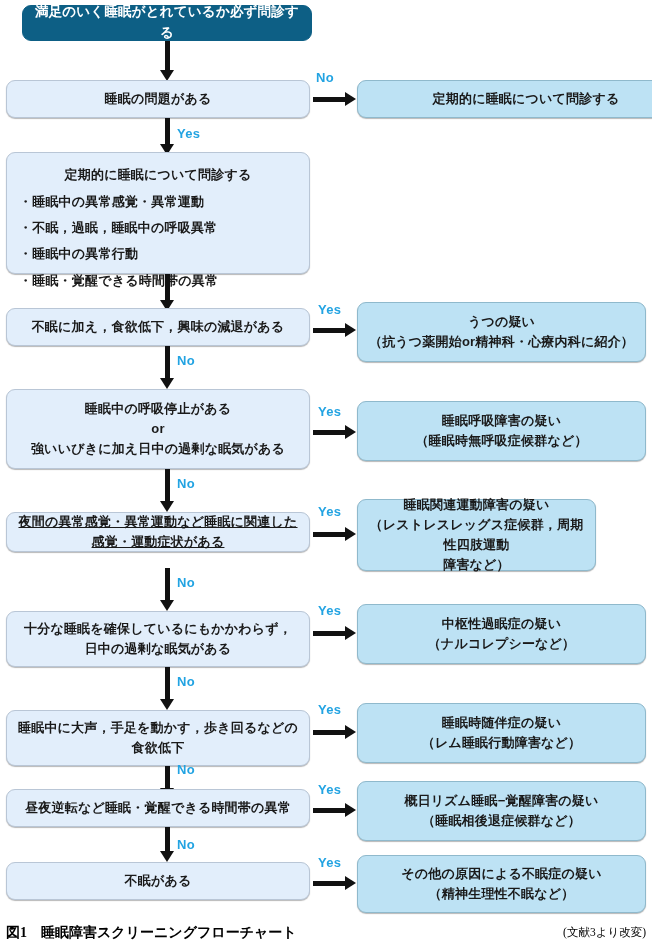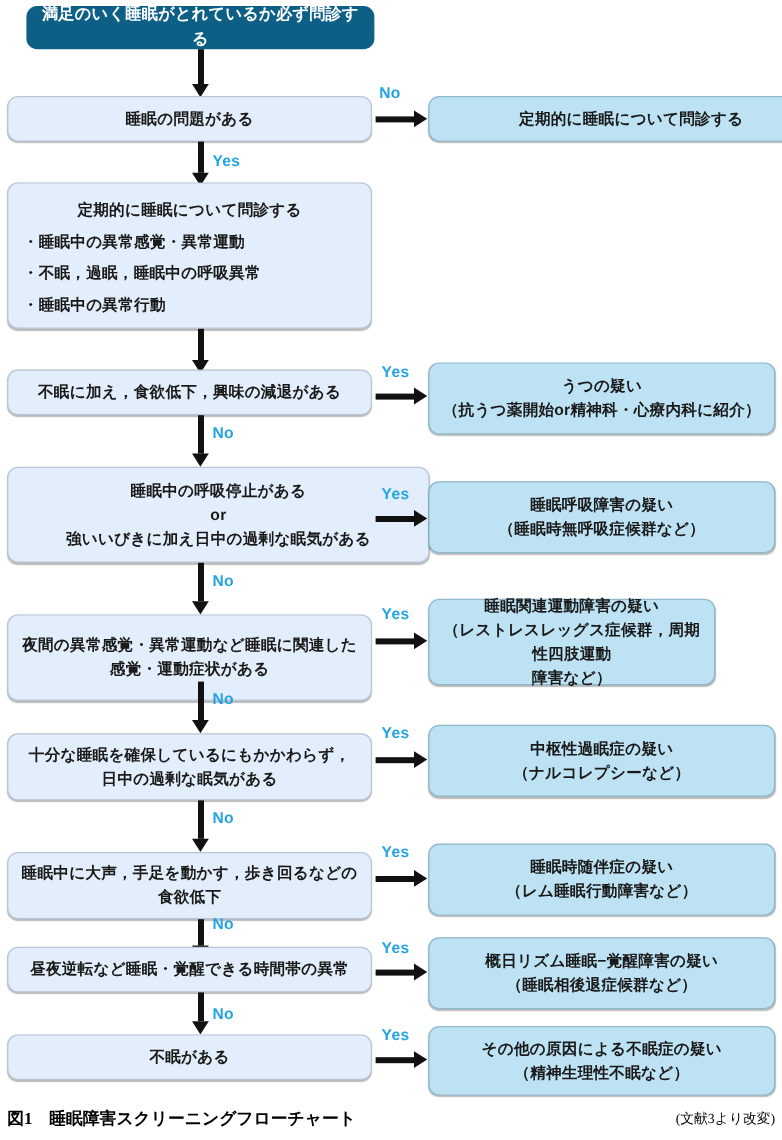--- a/index.html
+++ b/index.html
@@ -192,20 +192,21 @@
     <div class="head" style="top:26px;"></div>
   </div>
 
   <div class="box q listbox" style="left:6px; top:152px; width:304px; height:122px;">
     <div class="inner">
       <span class="list-title">定期的に睡眠について問診する</span>
       <ul>
         <li>睡眠中の異常感覚・異常運動</li>
         <li>不眠，過眠，睡眠中の呼吸異常</li>
         <li>睡眠中の異常行動</li>
+        <li>睡眠・覚醒できる時間帯の異常</li>
       </ul>
     </div>
   </div>
 
   <div class="arrow-down" style="left:167px; top:274px;">
     <div class="shaft" style="height:26px;"></div>
     <div class="head" style="top:26px;"></div>
   </div>
 
   <div class="box q" style="left:6px; top:308px; width:304px; height:38px;">
@@ -224,21 +225,21 @@
       <div>（抗うつ薬開始or精神科・心療内科に紹介）</div>
     </div>
   </div>
 
   <div class="branch-label" style="left:177px; top:353px;">No</div>
   <div class="arrow-down" style="left:167px; top:346px;">
     <div class="shaft" style="height:32px;"></div>
     <div class="head" style="top:32px;"></div>
   </div>
 
-  <div class="box q" style="left:6px; top:389px; width:352px; height:80px;">
+  <div class="box q" style="left:6px; top:389px; width:304px; height:80px;">
     <div class="inner">
       <div>睡眠中の呼吸停止がある</div>
       <div>or</div>
       <div>強いいびきに加え日中の過剰な眠気がある</div>
     </div>
   </div>
 
   <div class="branch-label" style="left:318px; top:404px;">Yes</div>
   <div class="arrow-right" style="left:313px; top:432px;">
     <div class="shaft" style="width:32px;"></div>
@@ -251,21 +252,21 @@
       <div>（睡眠時無呼吸症候群など）</div>
     </div>
   </div>
 
   <div class="branch-label" style="left:177px; top:476px;">No</div>
   <div class="arrow-down" style="left:167px; top:469px;">
     <div class="shaft" style="height:32px;"></div>
     <div class="head" style="top:32px;"></div>
   </div>
 
-  <div class="box q" style="left:6px; top:512px; width:304px; height:72px;">
+  <div class="box q" style="left:6px; top:512px; width:304px; height:40px;text-decoration:underline;">
     <div class="inner">
       <div>夜間の異常感覚・異常運動など睡眠に関連した</div>
       <div>感覚・運動症状がある</div>
     </div>
   </div>
 
   <div class="branch-label" style="left:318px; top:504px;">Yes</div>
   <div class="arrow-right" style="left:313px; top:534px;">
     <div class="shaft" style="width:32px;"></div>
     <div class="head" style="left:32px;"></div>

